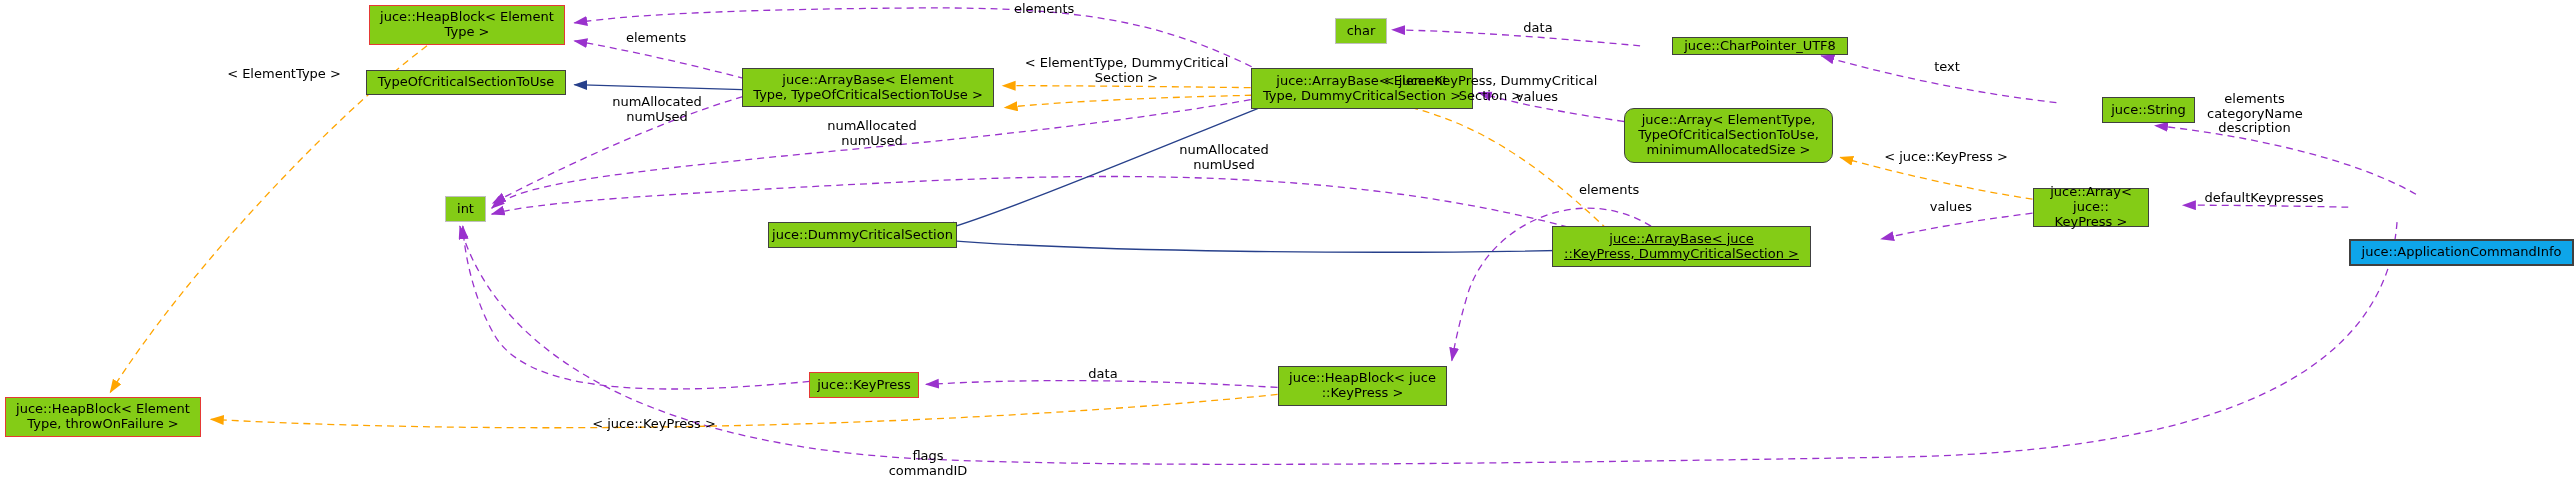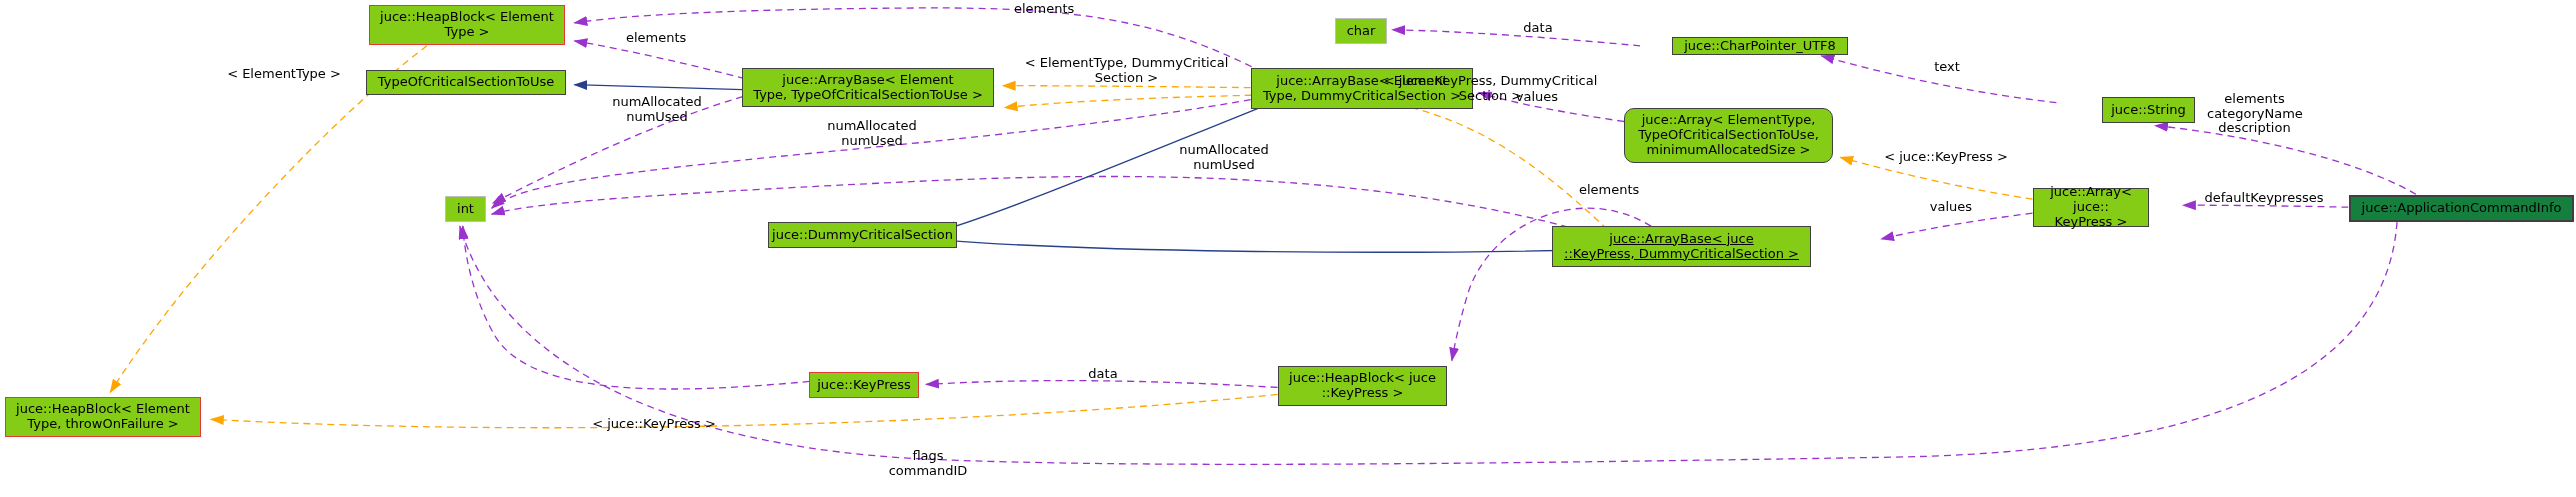--- a/index.html
+++ b/index.html
@@ -11,21 +11,21 @@
   .pu{fill:none;stroke:#9a32cd;stroke-width:1.3;stroke-dasharray:7 5;}
   .or{fill:none;stroke:#ffa500;stroke-width:1.3;stroke-dasharray:7 5;}
   .nv{fill:none;stroke:#27408b;stroke-width:1.3;}
   .node{
     position:absolute;box-sizing:border-box;background:#84cc16;border:1px solid #404040;
     display:flex;align-items:center;justify-content:center;text-align:center;
     font-size:13px;line-height:1.14;color:#000;white-space:pre-line;cursor:pointer;
   }
   .node.red{border-color:#e53935;}
   .node.ext{border-color:#bfbfbf;cursor:default;}
-  .node.focus{background:#15803d;border:2px solid #404040;font-weight:normal;cursor:default;}
+  .node.focus{background:#0ea5e9;border:2px solid #404040;font-weight:normal;cursor:default;margin-top:44px;}
   .elabel{
     position:absolute;font-size:13px;line-height:1.12;color:#000;text-align:center;
     white-space:pre-line;pointer-events:none;
   }
 </style>
 </head>
 <body>
 
 <div id="canvas">
 

